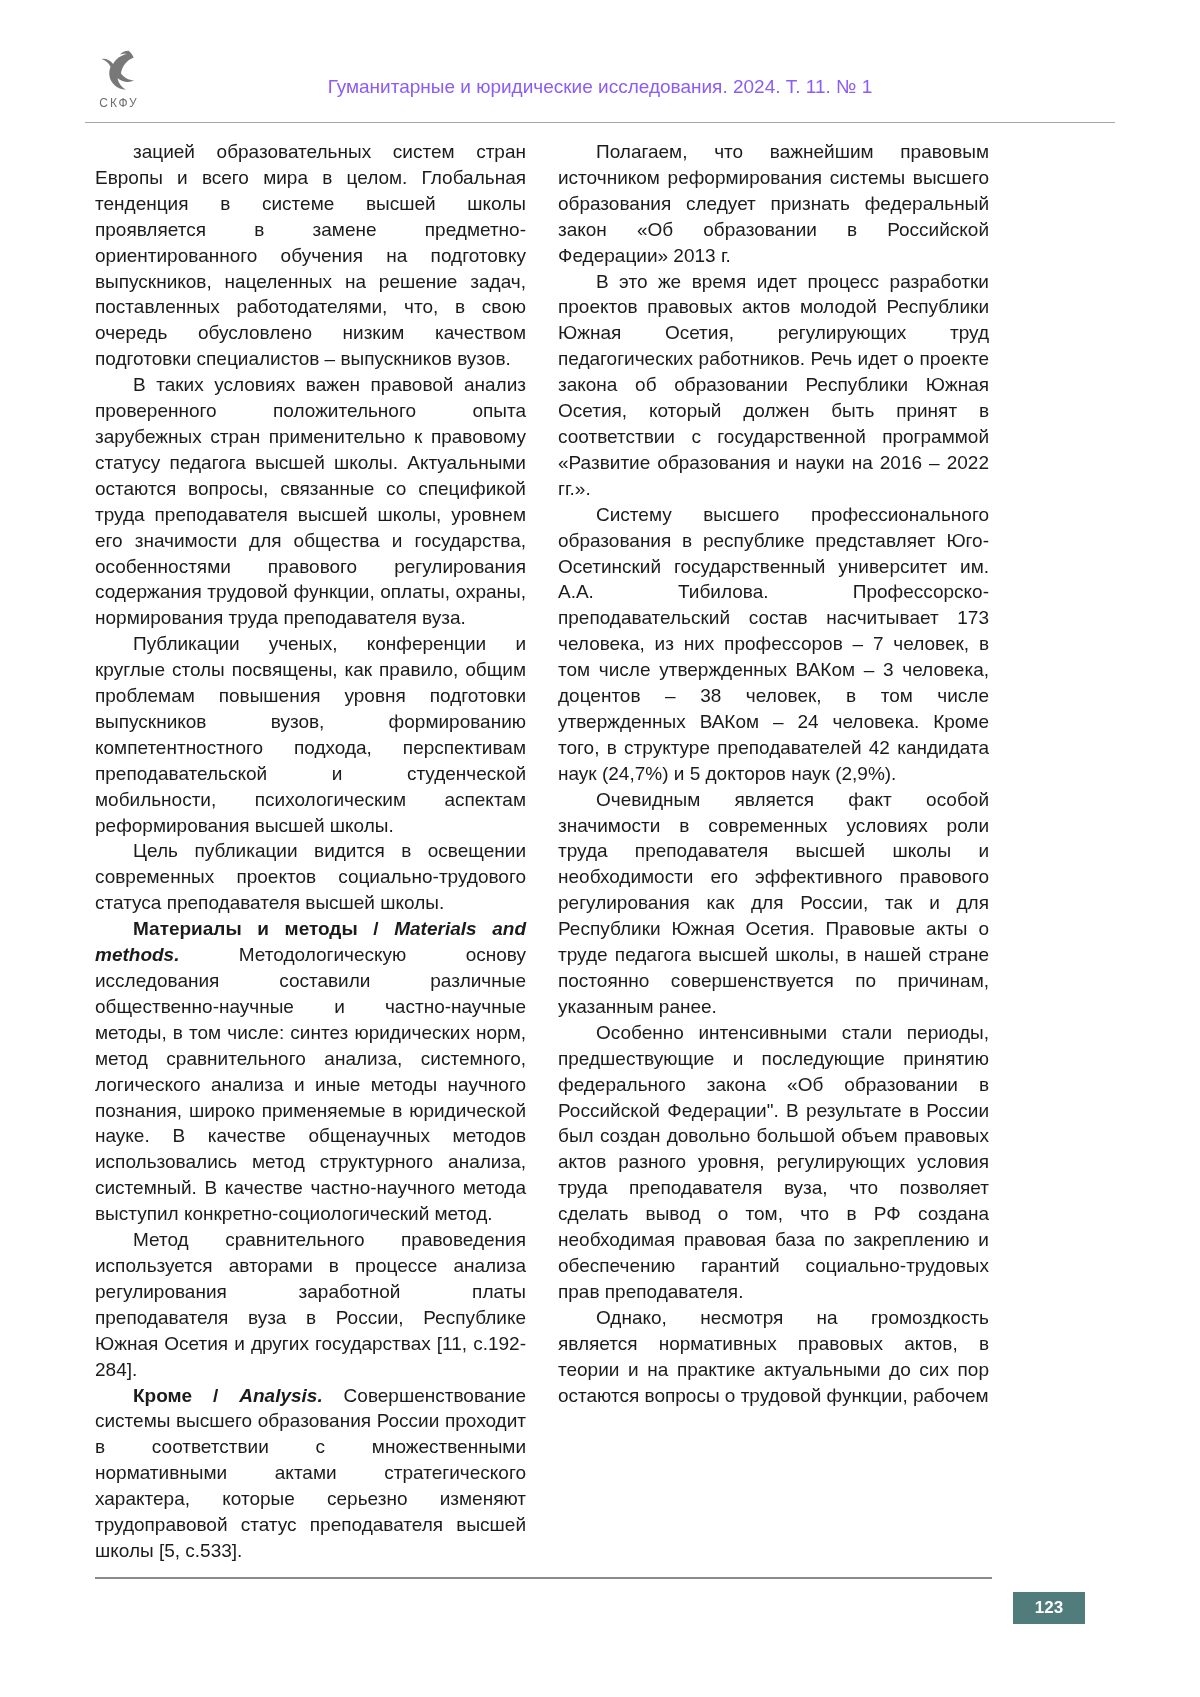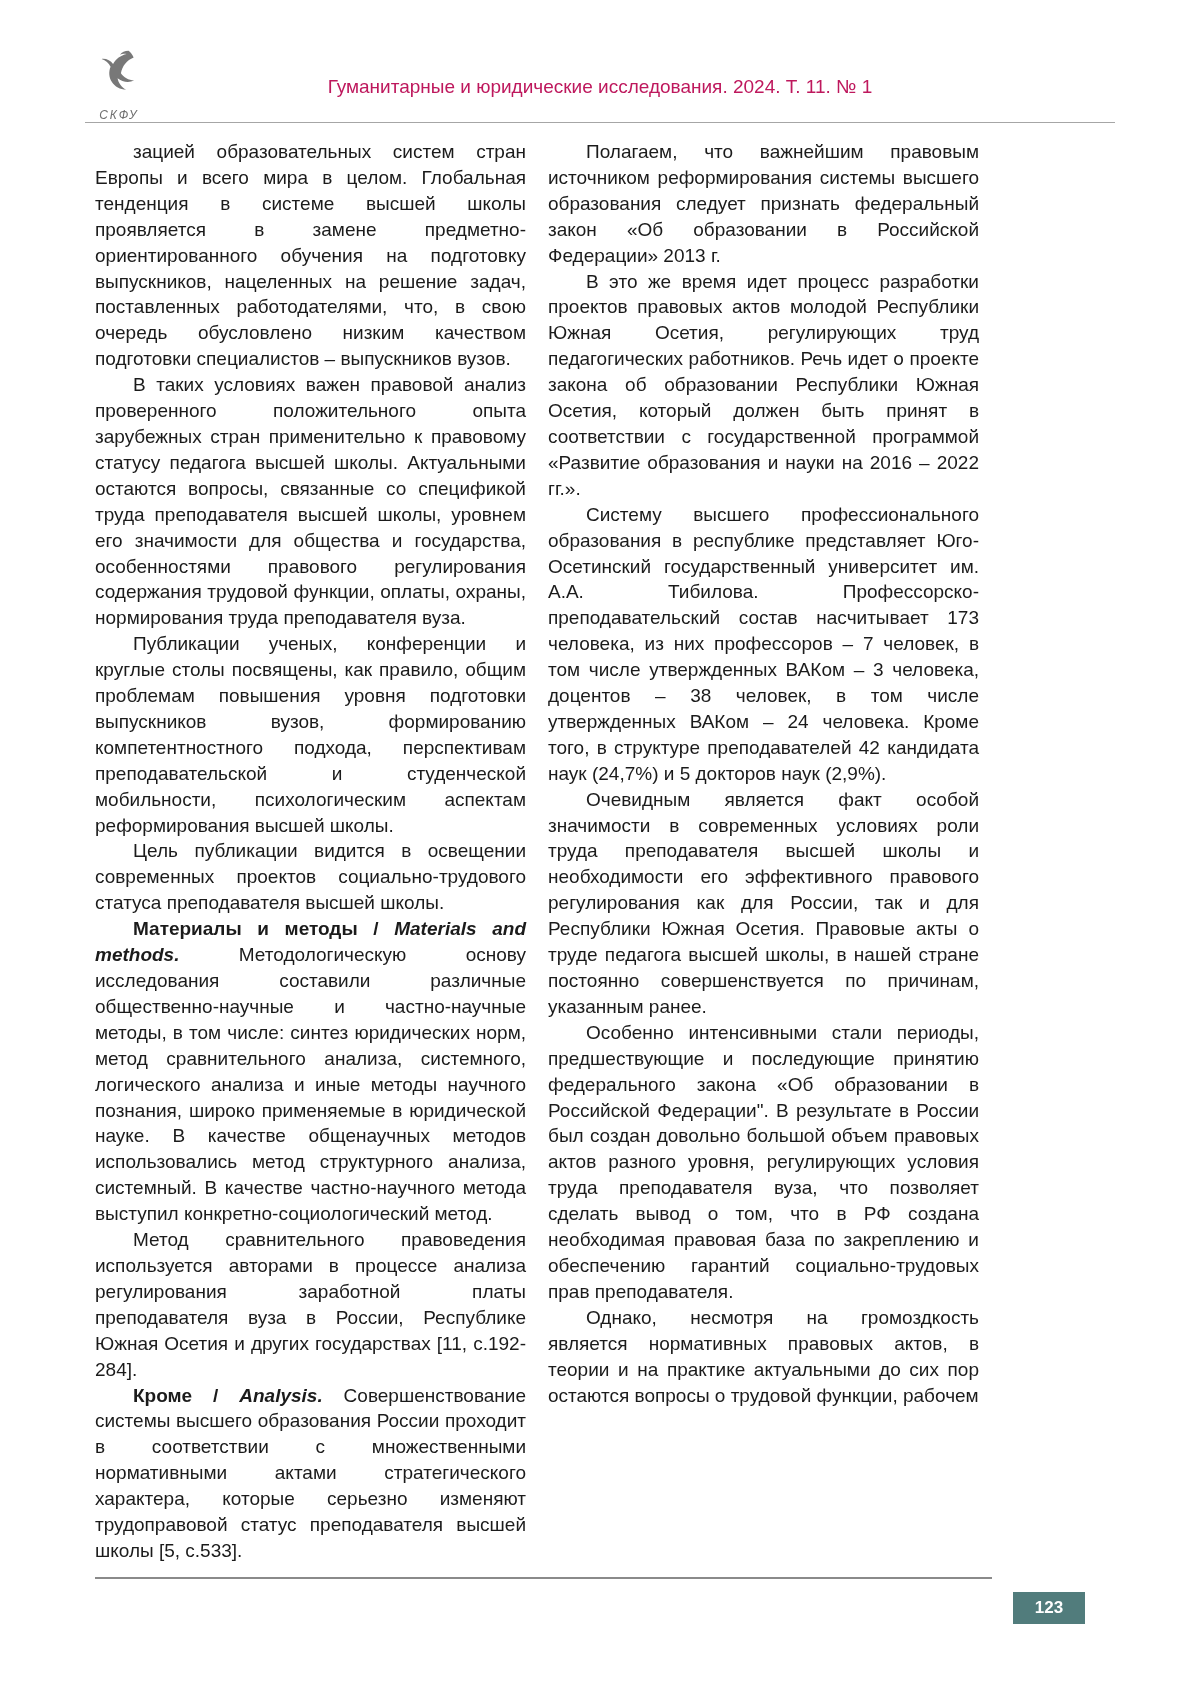--- a/index.html
+++ b/index.html
@@ -12,33 +12,33 @@
     margin: 0 auto;
     background: #ffffff;
     overflow: hidden;
     font-family: "Liberation Sans", sans-serif;
     color: #1b1b1b;
   }
   
   .header { position: absolute; top: 48px; left: 85px; right: 85px; height: 72px; }
   .logo { position: absolute; left: 2px; top: 0; width: 64px; text-align: center; }
   .logo svg { display: block; margin: 0 auto; }
-  .logo-text { font-size: 12px; color: #6f6f6f; letter-spacing: 2px; margin-top: 16px; font-style: italic; }
+  .logo-text { font-size: 12px; color: #6f6f6f; letter-spacing: 2px; margin-top: 4px; }
   .journal-title {
     position: absolute; left: 0; right: 0; top: 28px;
-    text-align: center; color: #be185d; font-size: 19px;
+    text-align: center; color: #8b5cf6; font-size: 19px;
   }
   .header-rule {
     position: absolute; top: 122px; left: 85px; width: 1030px;
     border-top: 1px solid #a6a6a6; height: 0;
   }
   
   .columns {
     position: absolute; top: 139px; left: 95px; width: 900px;
-    display: flex; gap: 22px;
+    display: flex; gap: 32px;
   }
   .col {
     width: 431px;
     text-align: justify;
     font-size: 19px;
     line-height: 25.9px;
   }
   .para { margin: 0; text-indent: 38px; }
   .para b { font-weight: bold; }
   .it { font-style: italic; }

